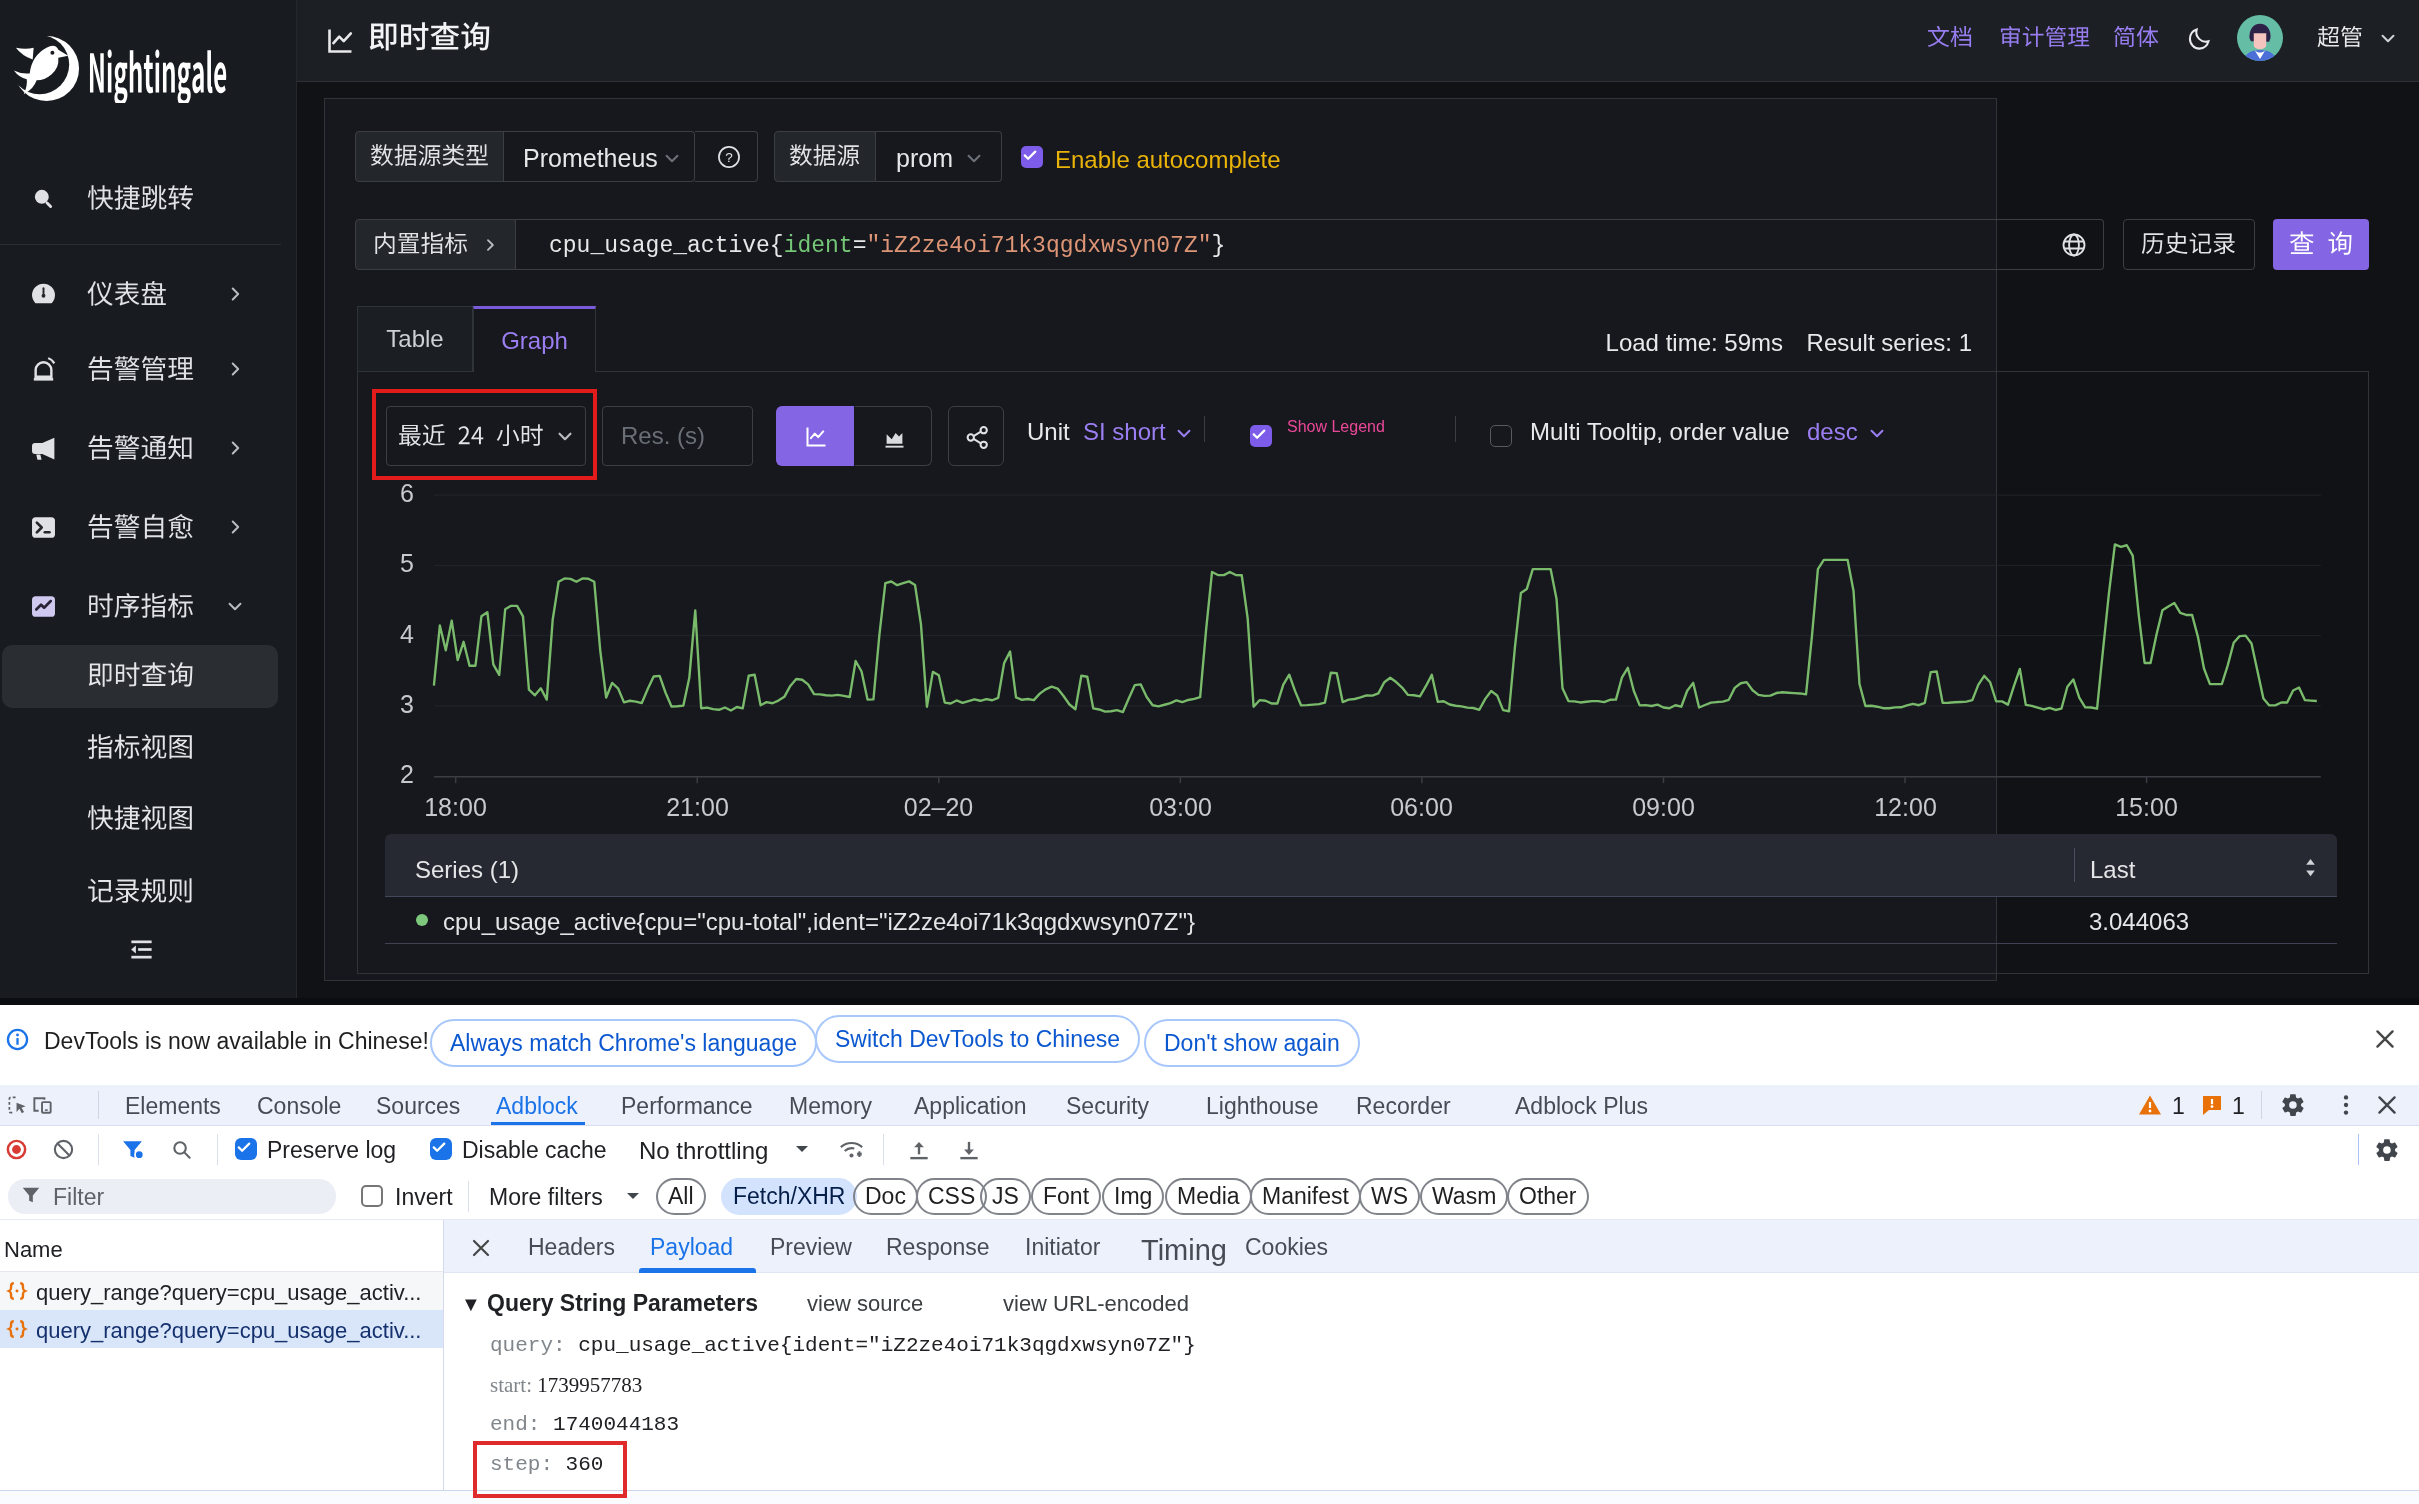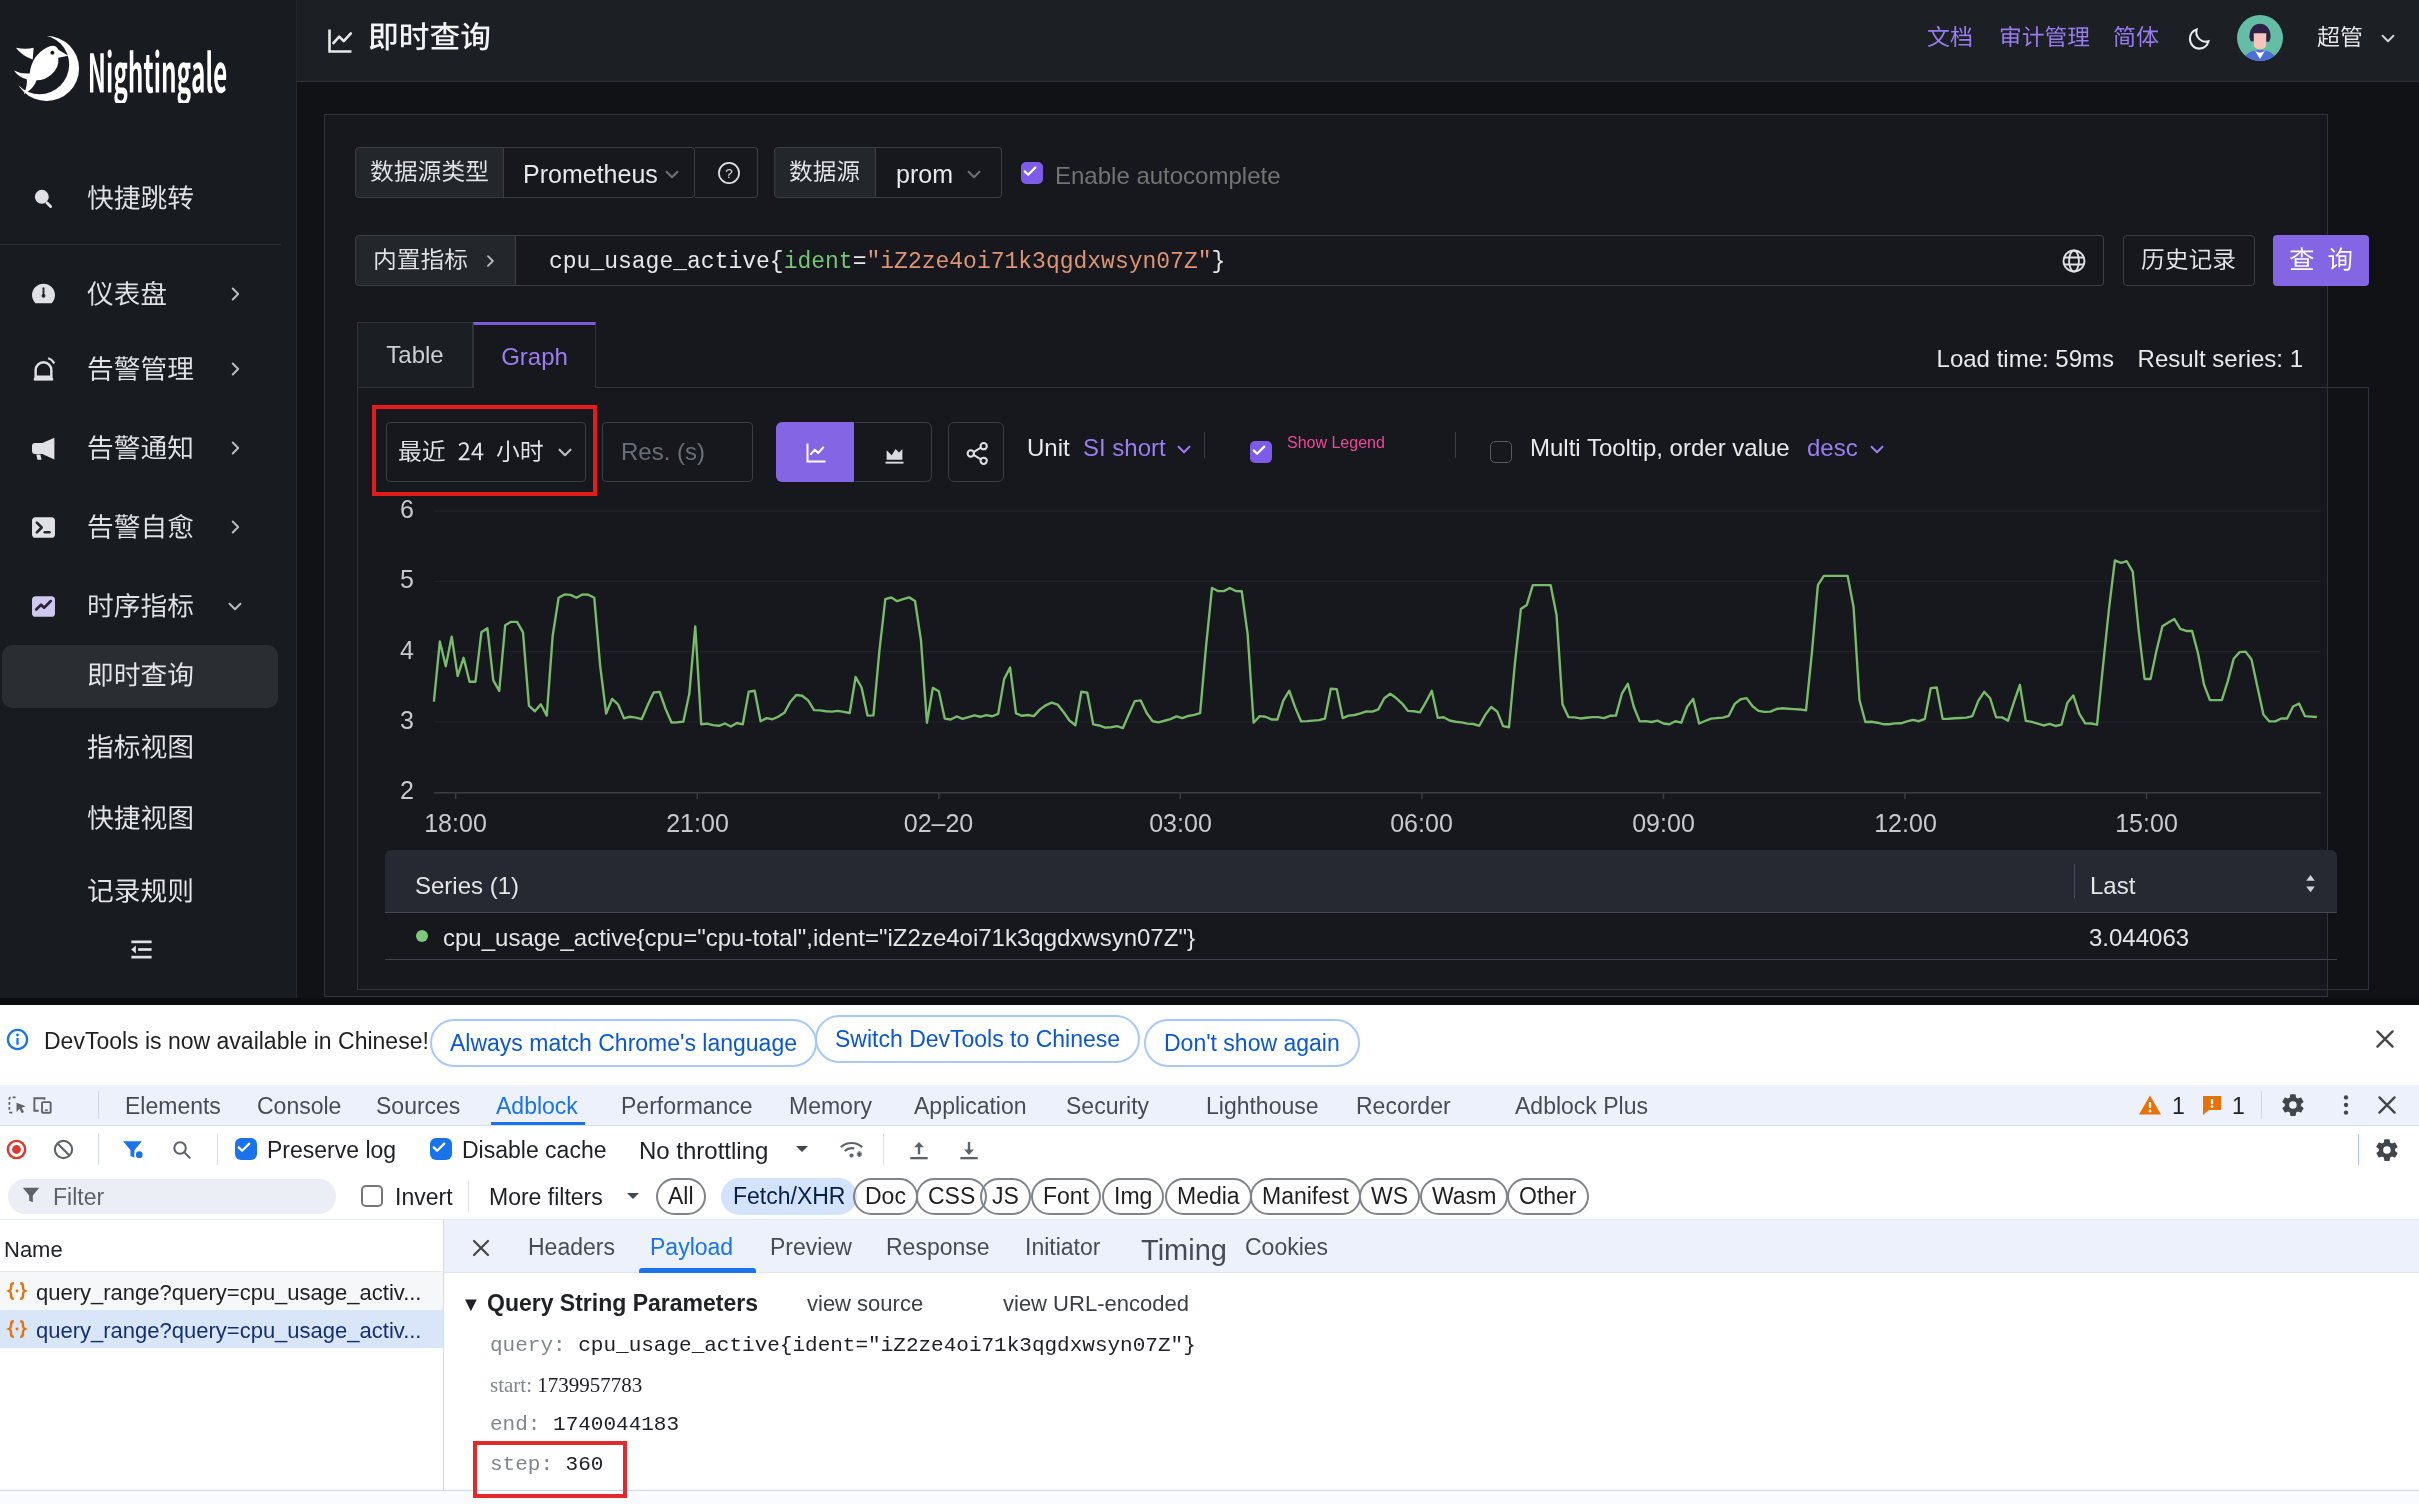--- a/index.html
+++ b/index.html
@@ -171,21 +171,21 @@
     </svg>
     <div class="a" style="left:2020px;top:26px">
       <svg class="t" width="47" height="24" viewBox="0 0 47 24">
         <path d="M13.7 11.3H19.2V15.5H13.7ZM12 9.9V17H20.9V9.9ZM2.2 10.4C2.2 14.4 2 18.1 0.6 20.4C1 20.5 1.7 21 2 21.2C2.7 20 3.1 18.4 3.4 16.7C5 19.8 7.8 20.6 12.7 20.6H21.6C21.7 20.1 22 19.3 22.3 18.9C20.9 18.9 13.8 18.9 12.7 18.9C10.4 18.9 8.6 18.7 7.2 18.1V13.5H10.8V12H7.2V8.7H10.9C11.2 9 11.6 9.3 11.8 9.5C14.3 8.1 15.7 5.9 16.1 2.5H19.7C19.5 5.5 19.3 6.6 19 7C18.9 7.2 18.7 7.2 18.3 7.2C18 7.2 17.1 7.2 16.1 7.1C16.4 7.5 16.5 8.1 16.6 8.6C17.6 8.6 18.6 8.6 19.1 8.6C19.7 8.5 20.1 8.4 20.4 8C21 7.4 21.2 5.8 21.4 1.7C21.4 1.4 21.4 1 21.4 1H11.3V2.5H14.5C14.1 5.1 13.1 7 11 8.1V7.2H6.9V4.3H10.6V2.8H6.9V0H5.3V2.8H1.7V4.3H5.3V7.2H1.2V8.7H5.7V17.2C4.8 16.4 4.1 15.3 3.7 13.8C3.7 12.7 3.8 11.6 3.8 10.5Z M27.9 9.2V21.2H29.6V20.4H40.7V21.1H42.4V15.5H29.6V13.9H41.2V9.2ZM40.7 19H29.6V16.8H40.7ZM33.1 5C33.4 5.5 33.6 6 33.8 6.5H25.3V10.3H27V7.8H42.3V10.3H44V6.5H35.6C35.4 5.9 35 5.2 34.7 4.7ZM29.6 10.6H39.5V12.6H29.6ZM26.8 -0.1C26.3 1.9 25.3 3.9 24 5.2C24.4 5.4 25.1 5.8 25.5 6C26.2 5.2 26.8 4.2 27.3 3.2H28.9C29.4 4 29.9 5 30.2 5.7L31.6 5.2C31.4 4.6 31.1 3.9 30.6 3.2H34.1V1.9H27.9C28.2 1.3 28.4 0.8 28.5 0.2ZM36.6 -0C36.2 1.6 35.4 3.2 34.3 4.3C34.7 4.6 35.4 4.9 35.7 5.2C36.2 4.6 36.7 3.9 37.1 3.2H38.7C39.4 4 40.1 5.1 40.4 5.8L41.8 5.2C41.5 4.6 41 3.9 40.5 3.2H44.6V1.9H37.7C37.9 1.4 38.1 0.8 38.2 0.3Z" fill="#e6e7e9"></path>
       </svg>
     </div>
     <svg class="a" style="left:2081px;top:28px;" width="20" height="20" viewBox="0 0 22 22">
       <path d="M5 8.5l6 6 6-6" fill="none" stroke="#cfd2d6" stroke-width="2.2" stroke-linecap="round" stroke-linejoin="round"></path>
     </svg>
   </div>
-<div class="a" style="left:324px;top:114px;width:2004px;height:883px;background:#16181d;border:1px solid #2f343a">
+<div class="a" style="left:324px;top:98px;width:1673px;height:883px;background:#16181d;border:1px solid #2f343a">
     <div class="a lbl" style="left:30px;top:32px;width:149px;height:51px;border:1px solid #3a3f46;border-radius:4px 0 0 4px">
       <svg class="t" width="120" height="25" viewBox="0 0 121 25">
         <path d="M10.6 0.5C10.2 1.4 9.4 2.8 8.8 3.6L10 4.2C10.6 3.4 11.4 2.2 12.1 1.1ZM2.1 1.1C2.7 2.1 3.4 3.5 3.6 4.3L5 3.7C4.8 2.8 4.1 1.5 3.4 0.6ZM9.8 13.9C9.3 15.2 8.5 16.2 7.6 17.1C6.7 16.7 5.8 16.2 4.9 15.8C5.2 15.3 5.6 14.6 5.9 13.9ZM2.6 16.5C3.8 16.9 5.1 17.5 6.3 18.2C4.8 19.3 3 20 1 20.5C1.3 20.8 1.7 21.5 1.8 21.9C4.1 21.3 6.1 20.4 7.8 19C8.6 19.4 9.3 19.9 9.9 20.3L11 19.1C10.5 18.7 9.8 18.3 9 17.9C10.3 16.5 11.3 14.8 11.9 12.7L10.9 12.3L10.6 12.4H6.7L7.2 11.2L5.6 10.9C5.4 11.4 5.2 11.9 4.9 12.4H1.7V13.9H4.2C3.7 14.9 3.1 15.8 2.6 16.5ZM6.2 -0V4.5H1.2V6H5.6C4.5 7.5 2.6 9 0.9 9.7C1.3 10.1 1.7 10.7 1.9 11.1C3.4 10.3 5 9 6.2 7.5V10.5H7.8V7.2C9 8 10.5 9.2 11.1 9.7L12.1 8.4C11.5 8 9.4 6.7 8.2 6H12.7V4.5H7.8V-0ZM15.1 0.2C14.5 4.4 13.4 8.4 11.5 11C11.9 11.2 12.6 11.8 12.9 12.1C13.5 11.2 14.1 10.1 14.5 9C15.1 11.3 15.8 13.5 16.7 15.4C15.3 17.7 13.4 19.4 10.8 20.7C11.2 21 11.7 21.8 11.8 22.2C14.3 20.8 16.1 19.2 17.5 17.1C18.7 19.1 20.2 20.7 22.1 21.9C22.4 21.4 22.9 20.8 23.3 20.4C21.3 19.4 19.7 17.6 18.5 15.4C19.8 12.9 20.6 9.9 21.1 6.3H22.8V4.7H15.9C16.2 3.3 16.5 1.9 16.8 0.5ZM19.4 6.3C19 9.1 18.5 11.5 17.6 13.5C16.7 11.4 16 8.9 15.6 6.3Z M35.6 14.4V22.1H37.2V21.1H44.6V22H46.2V14.4H41.6V11.5H47V9.9H41.6V7.3H46.2V1.1H33.5V8.3C33.5 12.1 33.3 17.4 30.8 21C31.2 21.2 31.9 21.8 32.3 22.1C34.2 19.1 34.9 15 35.1 11.5H39.9V14.4ZM35.2 2.6H44.4V5.7H35.2ZM35.2 7.3H39.9V9.9H35.2L35.2 8.3ZM37.2 19.6V16H44.6V19.6ZM28 0V4.8H25V6.5H28V11.8C26.8 12.2 25.6 12.5 24.7 12.7L25.2 14.5L28 13.6V19.8C28 20.2 27.9 20.3 27.6 20.3C27.3 20.3 26.4 20.3 25.3 20.3C25.6 20.7 25.8 21.5 25.8 21.9C27.4 21.9 28.3 21.9 28.9 21.6C29.5 21.3 29.7 20.8 29.7 19.8V13.1L32.4 12.1L32.2 10.5L29.7 11.3V6.5H32.4V4.8H29.7V0Z M60.9 10.4H68.2V12.5H60.9ZM60.9 7H68.2V9H60.9ZM60.1 15.2C59.4 16.8 58.3 18.5 57.2 19.7C57.6 19.9 58.3 20.4 58.7 20.6C59.7 19.4 60.9 17.4 61.7 15.7ZM66.9 15.6C67.9 17.2 69 19.2 69.6 20.4L71.2 19.7C70.6 18.5 69.4 16.5 68.5 15ZM50.1 1.5C51.4 2.4 53.2 3.5 54.1 4.3L55.2 2.8C54.2 2.1 52.4 1 51.1 0.3ZM48.9 8C50.3 8.7 52.1 9.9 53 10.6L54 9.1C53.1 8.4 51.3 7.4 49.9 6.7ZM49.4 20.7 51 21.7C52.2 19.5 53.5 16.5 54.5 14L53.1 13C52 15.7 50.5 18.9 49.4 20.7ZM56.1 1.2V7.8C56.1 11.7 55.8 17.2 53.1 21C53.5 21.2 54.3 21.7 54.6 22C57.5 18 57.9 12 57.9 7.8V2.8H70.8V1.2ZM63.6 3.1C63.5 3.8 63.2 4.8 62.9 5.6H59.3V13.9H63.6V20.2C63.6 20.4 63.5 20.5 63.2 20.5C62.9 20.5 61.8 20.5 60.7 20.5C60.9 21 61.1 21.6 61.2 22.1C62.8 22.1 63.8 22.1 64.5 21.8C65.1 21.6 65.3 21.1 65.3 20.2V13.9H69.9V5.6H64.7C65 5 65.3 4.2 65.6 3.6Z M89.9 0.4C89.3 1.4 88.3 2.9 87.5 3.8L88.9 4.4C89.8 3.5 90.9 2.3 91.8 1ZM76.3 1.2C77.4 2.2 78.4 3.6 78.9 4.6L80.5 3.8C80 2.8 78.9 1.5 77.9 0.5ZM83 0V4.7H73.7V6.3H81.6C79.6 8.4 76.4 10 73.3 10.8C73.7 11.1 74.2 11.8 74.4 12.3C77.7 11.3 80.9 9.4 83 7V11.1H84.8V7.5C87.9 9 91.5 10.9 93.4 12.2L94.3 10.7C92.4 9.6 88.9 7.8 86 6.3H94.4V4.7H84.8V0ZM83.1 11.6C83 12.5 82.8 13.4 82.6 14.2H73.6V15.9H82C80.8 18.1 78.4 19.6 73.1 20.4C73.4 20.8 73.9 21.6 74 22.1C80 21 82.7 19 84 16C85.8 19.4 89.1 21.3 94 22.1C94.2 21.6 94.7 20.8 95.1 20.4C90.7 19.9 87.5 18.4 85.8 15.9H94.5V14.2H84.6C84.7 13.4 84.9 12.5 85 11.6Z M111.2 1.4V9.4H112.9V1.4ZM115.7 0.1V10.9C115.7 11.2 115.6 11.3 115.2 11.3C114.9 11.3 113.7 11.3 112.3 11.3C112.6 11.8 112.8 12.5 112.9 12.9C114.6 12.9 115.8 12.9 116.5 12.6C117.2 12.4 117.4 11.9 117.4 10.9V0.1ZM105.3 2.6V5.9H102.3V5.7V2.6ZM97.6 5.9V7.5H100.5C100.3 9.1 99.5 10.7 97.4 12C97.8 12.2 98.4 12.9 98.6 13.2C101 11.7 102 9.6 102.2 7.5H105.3V12.6H107V7.5H109.8V5.9H107V2.6H109.2V1H98.4V2.6H100.7V5.7V5.9ZM107.2 12.2V14.9H99.6V16.5H107.2V19.6H97.1V21.2H118.8V19.6H109.1V16.5H116.4V14.9H109.1V12.2Z" fill="#e2e3e6"></path>
       </svg>
     </div>
     <div class="a" style="left:178px;top:32px;width:192px;height:51px;border:1px solid #3a3f46;border-left:none;border-radius:0 4px 4px 0"></div>
     <div class="a" style="left:198px;top:45px;font-size:25px;color:#e6e7e9">Prometheus</div>
     <svg class="a" style="left:337px;top:49px;" width="20" height="20" viewBox="0 0 22 22">
       <path d="M5 8.5l6 6 6-6" fill="none" stroke="#6d727a" stroke-width="2.2" stroke-linecap="round" stroke-linejoin="round"></path>
     </svg>
@@ -202,21 +202,21 @@
     <div class="a" style="left:551px;top:32px;width:126px;height:51px;border:1px solid #3a3f46;border-left:none;border-radius:0 4px 4px 0"></div>
     <div class="a" style="left:571px;top:45px;font-size:25px;color:#e6e7e9">prom</div>
     <svg class="a" style="left:639px;top:49px;" width="20" height="20" viewBox="0 0 22 22">
       <path d="M5 8.5l6 6 6-6" fill="none" stroke="#6d727a" stroke-width="2.2" stroke-linecap="round" stroke-linejoin="round"></path>
     </svg>
     <div class="a dark-check" style="left:696px;top:47px">
       <svg class="a" style="left:0px;top:0px;" width="18" height="18" viewBox="0 0 24 24">
         <path d="M5 12.5l4.5 4.5L19 7.5" fill="none" stroke="#fff" stroke-width="3" stroke-linecap="round" stroke-linejoin="round"></path>
       </svg>
     </div>
-    <div class="a" style="left:730px;top:47px;font-size:24px;color:#737373">Enable autocomplete</div>
+    <div class="a" style="left:730px;top:47px;font-size:24px;color:#eab308">Enable autocomplete</div>
     <div class="a lbl" style="left:30px;top:120px;width:161px;height:51px;border:1px solid #3a3f46;border-radius:4px 0 0 4px">
       <svg class="t" width="96" height="25" viewBox="0 0 97 25">
         <path d="M2.4 4.1V22.1H4.2V5.9H11.1C11 9 10.1 13 4.8 15.9C5.2 16.2 5.8 16.8 6.1 17.2C9.3 15.3 11 13.1 12 10.8C14.2 12.8 16.6 15.3 17.8 16.9L19.3 15.7C17.8 13.9 14.9 11.1 12.5 9C12.7 7.9 12.9 6.9 12.9 5.9H19.9V19.7C19.9 20.1 19.8 20.3 19.3 20.3C18.8 20.3 17.2 20.3 15.5 20.2C15.7 20.7 16 21.6 16.1 22.1C18.3 22.1 19.8 22.1 20.6 21.8C21.4 21.5 21.7 20.9 21.7 19.7V4.1H12.9V0H11.1V4.1Z M39.6 2.2H43.7V4.4H39.6ZM34 2.2H38V4.4H34ZM28.5 2.2H32.4V4.4H28.5ZM28.6 9.9V20H25.4V21.4H46.7V20H43.4V9.9H35.9L36.2 8.5H46.1V7.1H36.5L36.7 5.7H45.5V0.9H26.8V5.7H34.9L34.7 7.1H25.6V8.5H34.5L34.2 9.9ZM30.3 20V18.5H41.6V20ZM30.3 13.6H41.6V15H30.3ZM30.3 12.5V11.1H41.6V12.5ZM30.3 16H41.6V17.4H30.3Z M68.1 1.4C66.3 2.2 63.2 3.1 60.4 3.7V0.1H58.6V6.9C58.6 9 59.3 9.5 62.1 9.5C62.7 9.5 67.1 9.5 67.7 9.5C70.1 9.5 70.7 8.7 70.9 5.5C70.4 5.4 69.7 5.1 69.3 4.9C69.1 7.5 68.9 7.9 67.6 7.9C66.6 7.9 62.9 7.9 62.2 7.9C60.6 7.9 60.4 7.7 60.4 6.9V5.2C63.5 4.6 67 3.7 69.5 2.8ZM60.3 16.9H68.1V19.5H60.3ZM60.3 15.5V13.1H68.1V15.5ZM58.6 11.5V22.1H60.3V21H68.1V22H69.9V11.5ZM52.4 0V4.8H49.1V6.6H52.4V11.7L48.7 12.7L49.3 14.5L52.4 13.5V20C52.4 20.3 52.3 20.4 52 20.4C51.6 20.4 50.7 20.4 49.6 20.4C49.8 20.9 50 21.6 50.1 22.1C51.7 22.1 52.7 22 53.3 21.7C54 21.5 54.2 21 54.2 19.9V13L57.4 12L57.1 10.3L54.2 11.2V6.6H57V4.8H54.2V0Z M83.2 1.8V3.5H93.6V1.8ZM90.7 12.4C91.8 14.8 93 17.9 93.3 19.8L95 19.2C94.6 17.3 93.4 14.2 92.2 11.9ZM83.8 12C83.2 14.5 82.1 17.1 80.7 18.8C81.1 19 81.9 19.5 82.2 19.7C83.5 17.9 84.7 15.1 85.4 12.3ZM82.1 7.6V9.3H87.3V19.7C87.3 20 87.2 20.1 86.8 20.2C86.5 20.2 85.4 20.2 84.1 20.1C84.4 20.7 84.6 21.5 84.7 22C86.4 22 87.5 21.9 88.2 21.6C88.9 21.3 89.1 20.8 89.1 19.8V9.3H94.9V7.6ZM76.8 0V5.1H73.2V6.8H76.5C75.7 9.7 74.1 13.2 72.6 15C72.9 15.5 73.4 16.2 73.6 16.7C74.8 15.1 76 12.6 76.8 10V22.1H78.6V9.5C79.5 10.7 80.4 12.2 80.8 12.9L81.9 11.5C81.4 10.8 79.3 8.2 78.6 7.4V6.8H81.8V5.1H78.6V0Z" fill="#e2e3e6"></path>
       </svg>
       <span style="margin-left:12px">
         <svg style="left:0px;top:0px;" width="18" height="18" viewBox="0 0 22 22">
           <path d="M8.5 5l6 6-6 6" fill="none" stroke="#b9bdc3" stroke-width="2.2" stroke-linecap="round" stroke-linejoin="round"></path>
         </svg>
       </span>
     </div>

